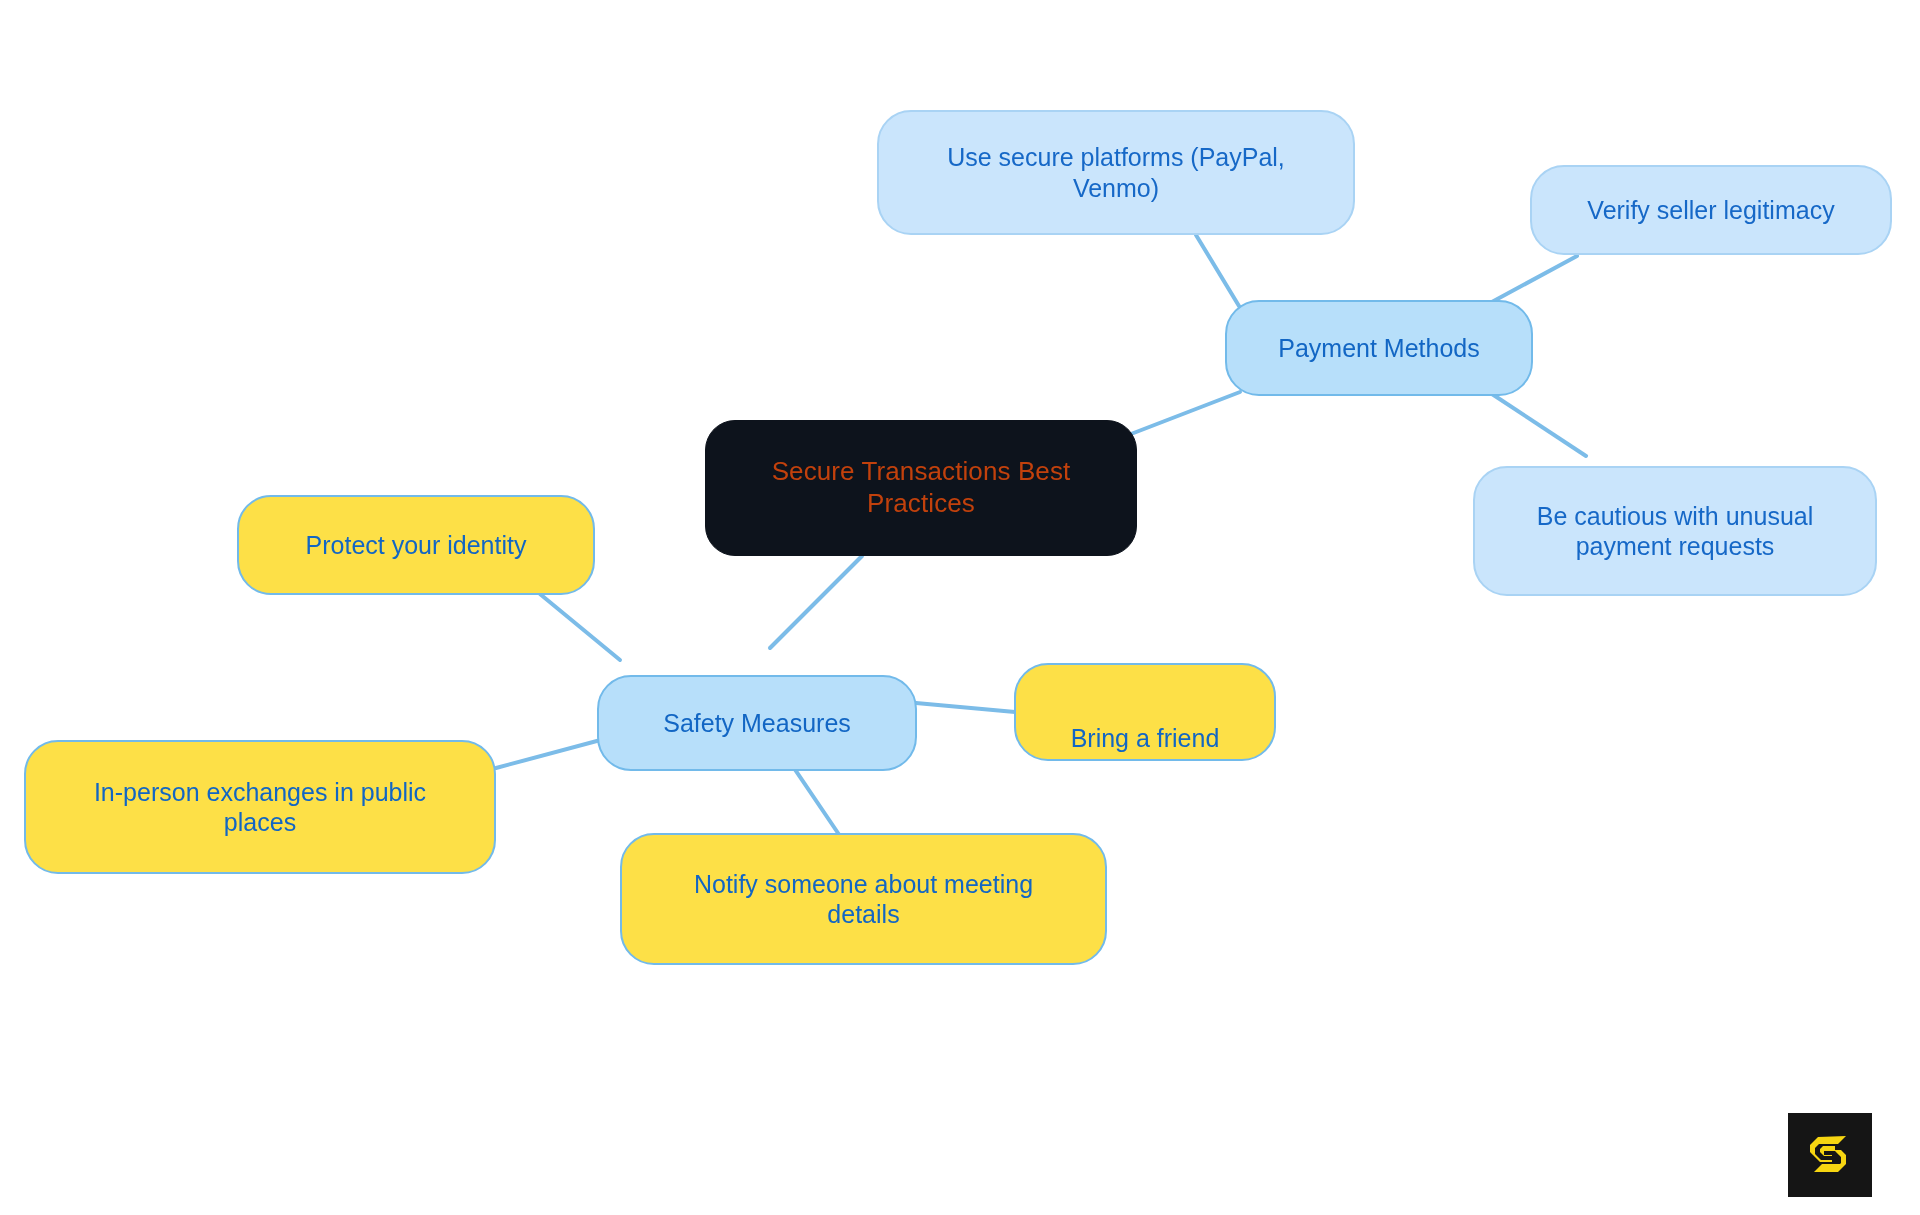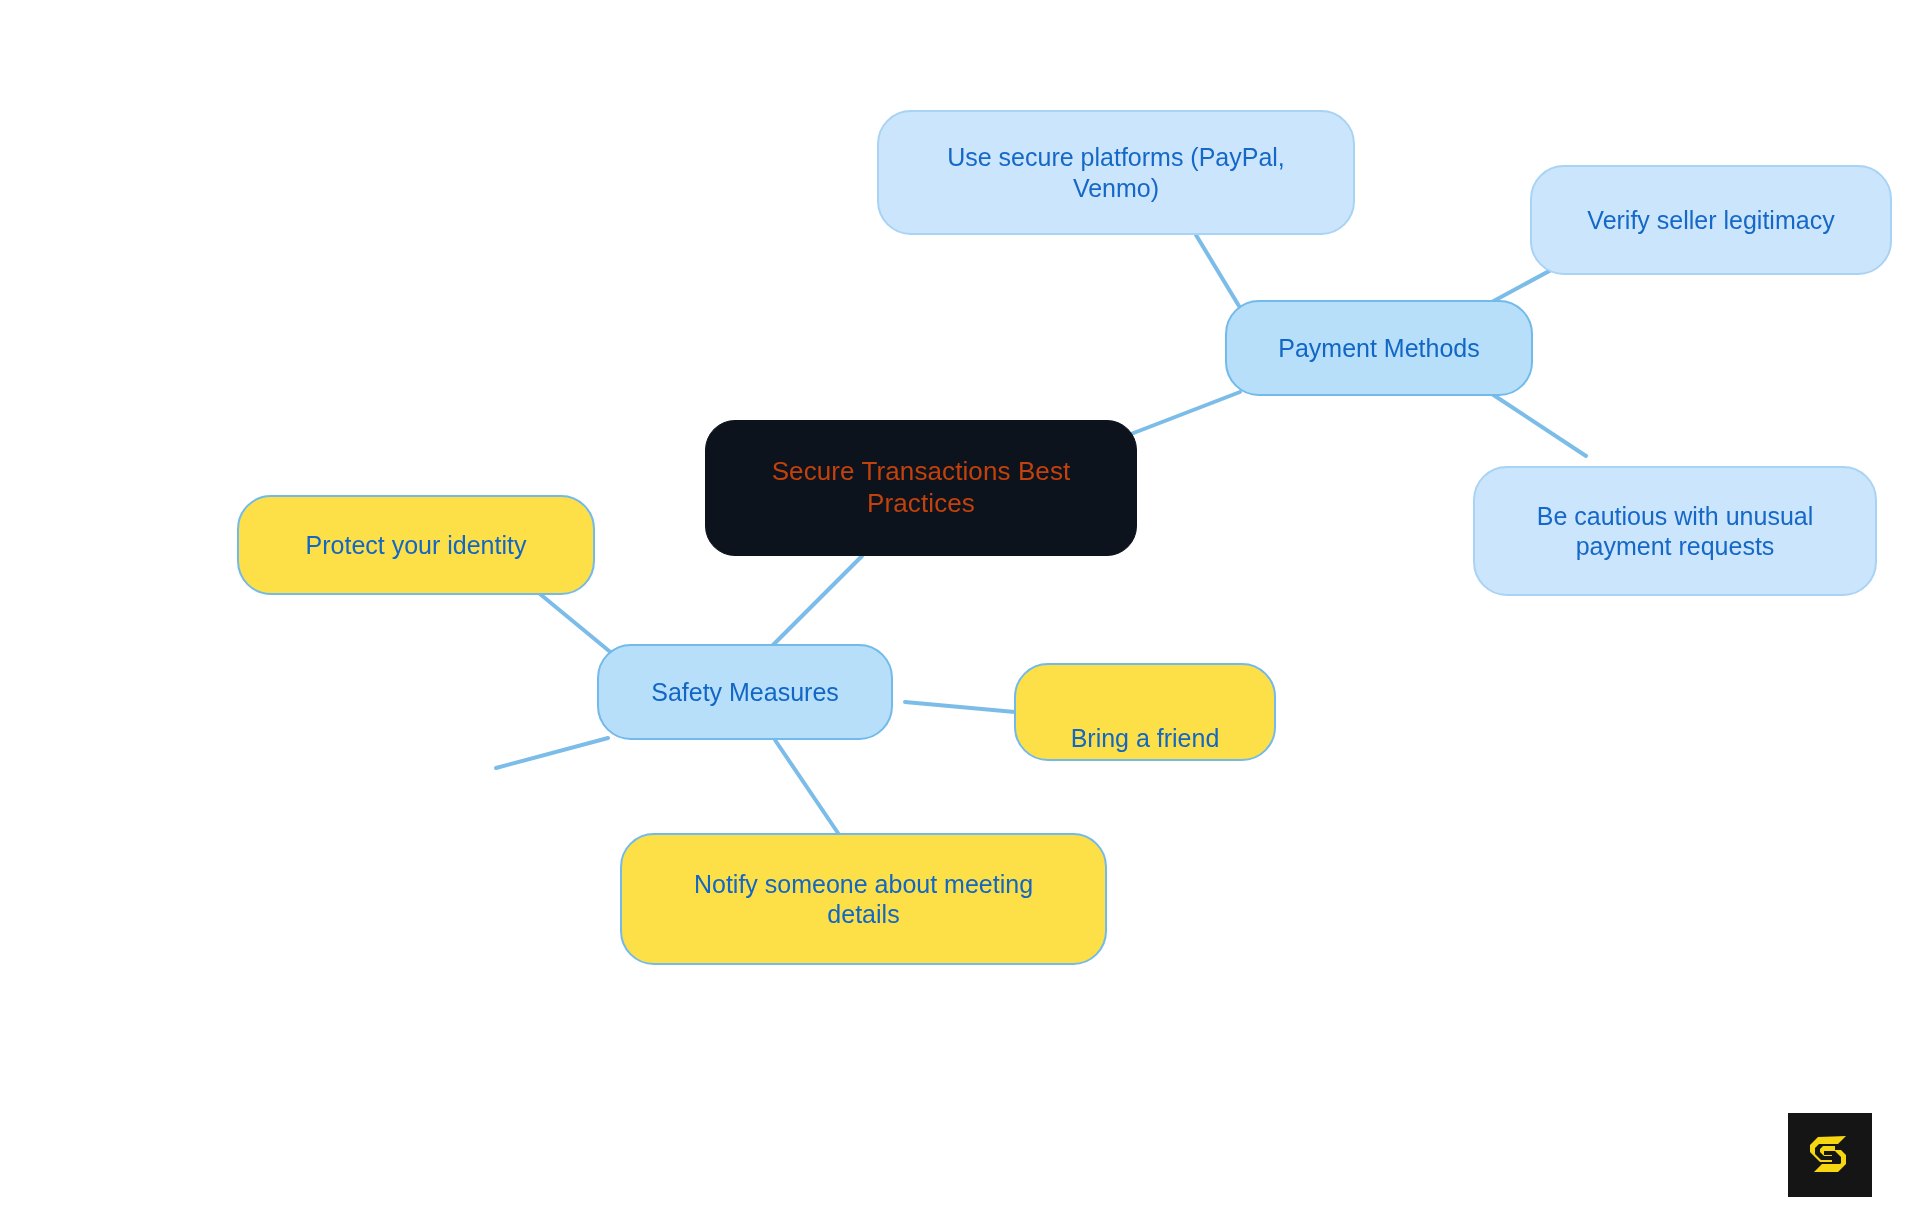--- a/index.html
+++ b/index.html
@@ -75,23 +75,23 @@
     background: #fde047;
     border: 2px solid #72baea;
     color: #1266c4;
     font-size: 25px;
   }
 
   
   #node-root            { left: 705px;  top: 420px;  width: 432px; height: 136px; }
   #node-payment-methods { left: 1225px; top: 300px;  width: 308px; height: 96px;  }
   #node-secure-platforms{ left: 877px;  top: 110px;  width: 478px; height: 125px; }
-  #node-verify-seller   { left: 1530px; top: 165px;  width: 362px; height: 110px;  }
+  #node-verify-seller   { left: 1530px; top: 165px;  width: 362px; height: 90px;  }
   #node-unusual-requests{ left: 1473px; top: 455px;  width: 404px; height: 130px; margin-top: 11px; }
-  #node-safety-measures { left: 597px;  top: 644px;  width: 296px; height: 96px;  }
+  #node-safety-measures { left: 597px;  top: 675px;  width: 320px; height: 96px;  }
   #node-protect-identity{ left: 237px;  top: 495px;  width: 358px; height: 100px; }
   #node-public-places   { left: 24px;   top: 740px;  width: 472px; height: 134px; }
   #node-bring-friend    { left: 1014px; top: 663px;  width: 262px; height: 98px; align-items: flex-end;  }
   #node-notify-someone  { left: 620px;  top: 833px;  width: 487px; height: 132px; }
 
   
   #logo {
     position: absolute;
     left: 1788px;
     top: 1113px;
@@ -152,20 +152,23 @@
   </div>
 
   <div class="node node-branch" id="node-safety-measures">
     <span class="label">Safety Measures</span>
   </div>
 
   <div class="node node-leaf-strong" id="node-protect-identity">
     <span class="label">Protect your identity</span>
   </div>
 
+  <div class="node node-leaf-strong" id="node-public-places">
+    <span class="label">In-person exchanges in public places</span>
+  </div>
 
   <div class="node node-leaf-strong" id="node-bring-friend">
     <span class="label">Bring a friend</span>
   </div>
 
   <div class="node node-leaf-strong" id="node-notify-someone">
     <span class="label">Notify someone about meeting details</span>
   </div>
 
   <div id="logo">

